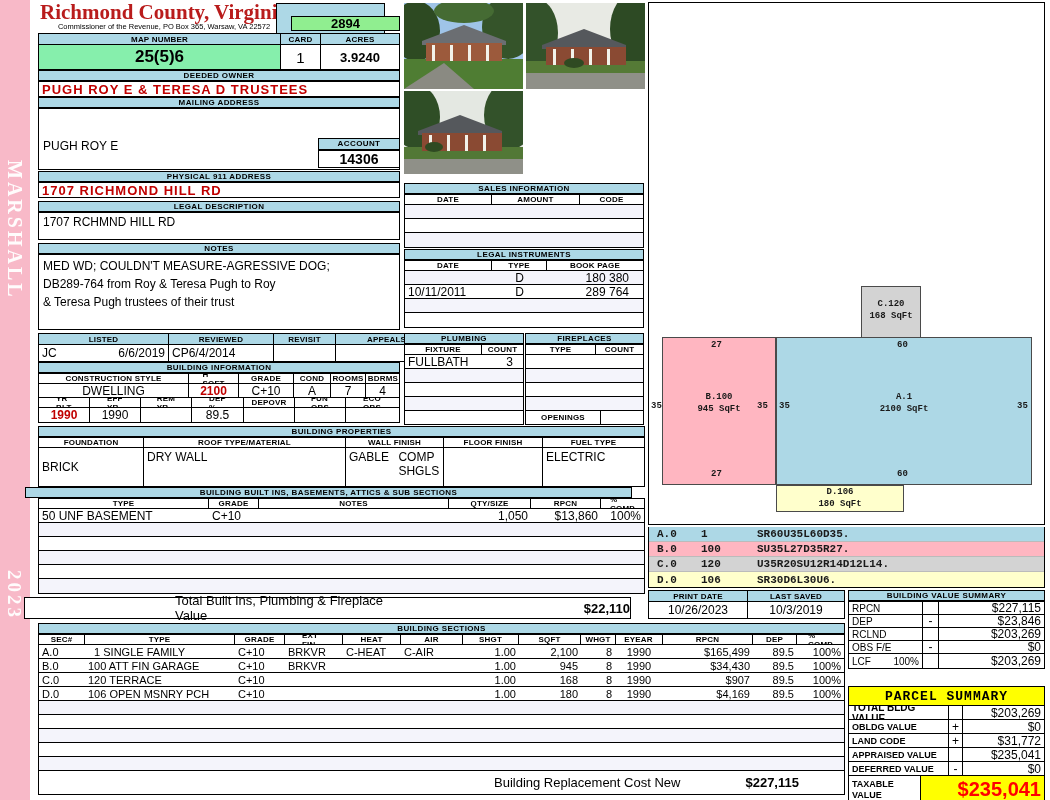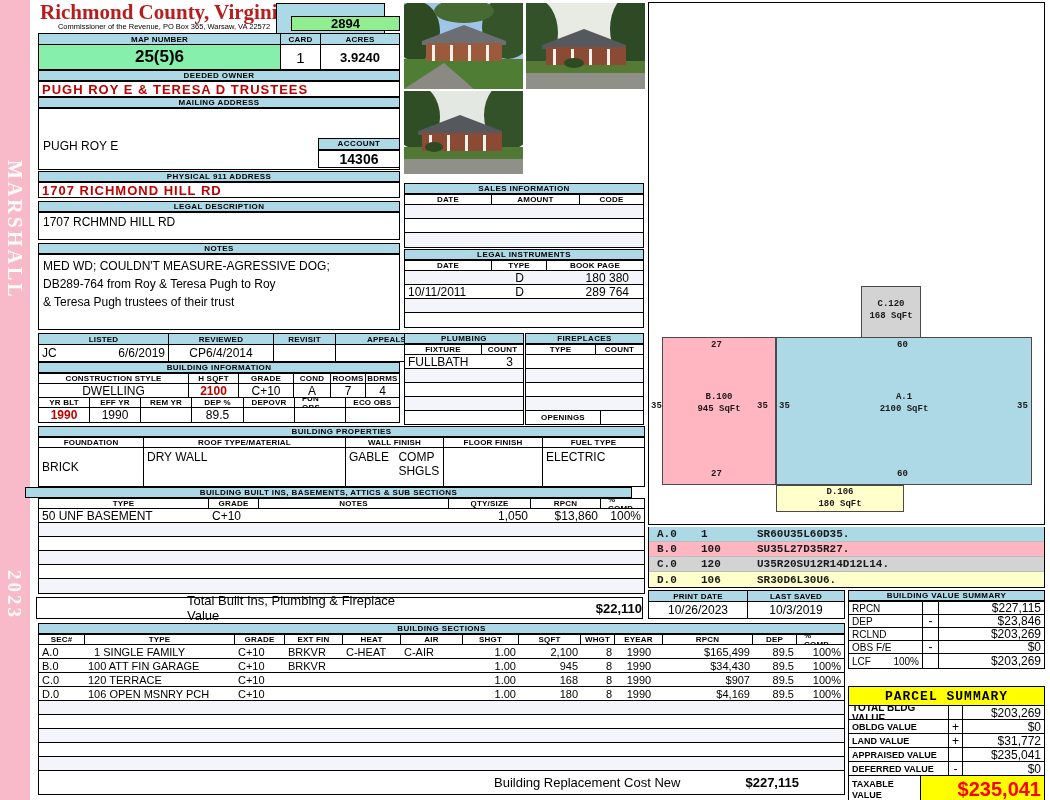--- a/index.html
+++ b/index.html
@@ -7,21 +7,21 @@
        font-family:"Liberation Sans",sans-serif;overflow:hidden}
   .abs{position:absolute;box-sizing:border-box}
   .strip{background:#ADD8E6;border:1px solid #000;font:bold 8px/1 "Liberation Sans",sans-serif;
          display:flex;align-items:center;justify-content:center;letter-spacing:.4px;box-sizing:border-box}
   .tbl{border:1px solid #000;background:#fff;box-sizing:border-box}
   .r{display:grid;border-bottom:1px solid #000;box-sizing:border-box}
   .r:last-child{border-bottom:none}
   .c{border-right:1px solid #000;padding:0 3px;display:flex;align-items:center;overflow:hidden;box-sizing:border-box}
   .c:last-child{border-right:none}
   .nb .c{border-right:none}
-  .ch{justify-content:center;font:bold 8px "Liberation Sans",sans-serif;letter-spacing:.2px;padding:0 7px}
+  .ch{justify-content:center;font:bold 8px "Liberation Sans",sans-serif;letter-spacing:.2px;padding:0 17px}
   .mono{font-family:Liberation Sans, sans-serif}
   .f11{font-size:11px}.f12{font-size:12px}.f13{font-size:13px}
   .rt{justify-content:flex-end}.ctr{justify-content:center}
   .b{font-weight:bold}
   .red{color:#C00000;font-weight:bold}
   .alt{background:#F4F4FB}
   .pre{white-space:pre}
   .h10{height:10px}.h11{height:11px}.h13{height:13px}.h14{height:14px}.h16{height:16px}
   .g-map{grid-template-columns:242px 40px 1fr}
   .g-review{grid-template-columns:130px 105px 62px 1fr}
@@ -108,21 +108,21 @@
     <span class="c ch strip" style="border:none;border-right:1px solid #000">LISTED</span>
     <span class="c ch strip" style="border:none;border-right:1px solid #000">REVIEWED</span>
     <span class="c ch strip" style="border:none;border-right:1px solid #000">REVISIT</span>
     <span class="c ch strip" style="border:none">APPEALS</span>
   </div>
   <div class="r g-review h16 mono f12">
     <span class="c" style="justify-content:space-between">
         <i style="font-style:normal">JC</i>
         <i style="font-style:normal">6/6/2019</i>
       </span>
-    <span class="c" style="justify-content:center">
+    <span class="c" style="justify-content:flex-start">
         <i style="font-style:normal">CP</i>
         <i style="font-style:normal">6/4/2014</i>
       </span>
     <span class="c"></span>
     <span class="c"></span>
   </div>
 </div>
 
 <div class="abs strip" style="left:38px;top:362px;width:362px;height:11px">BUILDING INFORMATION</div>
 <div class="abs tbl" style="left:38px;top:373px;width:362px">
@@ -200,21 +200,21 @@
     <span class="c rt">1,050</span>
     <span class="c rt">$13,860</span>
     <span class="c rt">100%</span>
   </div>
   <div class="r h14 alt"></div>
   <div class="r h14"></div>
   <div class="r h14 alt"></div>
   <div class="r h14"></div>
   <div class="r h14 alt"></div>
 </div>
-<div class="abs tbl mono f13" style="left:36px;top:597px;width:607px;height:22px;display:flex;align-items:center">
+<div class="abs tbl mono f13" style="left:24px;top:597px;width:607px;height:22px;display:flex;align-items:center">
   <span style="margin-left:150px">Total Built Ins, Plumbing &amp; Fireplace Value</span>
   <span class="b" style="margin-left:170px">$22,110</span>
 </div>
 
 <svg class="abs" style="left:404px;top:3px" width="119" height="86" viewBox="0 0 119 86">
   <rect width="119" height="86" fill="#9fc4e8"></rect>
   <ellipse cx="12" cy="28" rx="24" ry="30" fill="#2d4a22"></ellipse>
     <ellipse cx="104" cy="24" rx="26" ry="32" fill="#35542a"></ellipse>
   <ellipse cx="60" cy="8" rx="30" ry="12" fill="#456b33"></ellipse>
   <rect y="56" width="119" height="30" fill="#4f7d33"></rect>
@@ -515,21 +515,21 @@
     <span class="c mono b" style="font-size:10px">TOTAL BLDG VALUE</span>
     <span class="c ctr mono f12"></span>
     <span class="c rt mono f12">$203,269</span>
   </div>
   <div class="r g-parcel h14">
     <span class="c mono b" style="font-size:9px">OBLDG VALUE</span>
     <span class="c ctr mono f12">+</span>
     <span class="c rt mono f12">$0</span>
   </div>
   <div class="r g-parcel h14">
-    <span class="c mono b" style="font-size:9px">LAND VALUE</span>
+    <span class="c mono b" style="font-size:9px">LAND CODE</span>
     <span class="c ctr mono f12">+</span>
     <span class="c rt mono f12">$31,772</span>
   </div>
   <div class="r g-parcel h14">
     <span class="c mono b" style="font-size:9px">APPRAISED VALUE</span>
     <span class="c ctr mono f12"></span>
     <span class="c rt mono f12">$235,041</span>
   </div>
   <div class="r g-parcel h14">
     <span class="c mono b" style="font-size:9px">DEFERRED VALUE</span>

